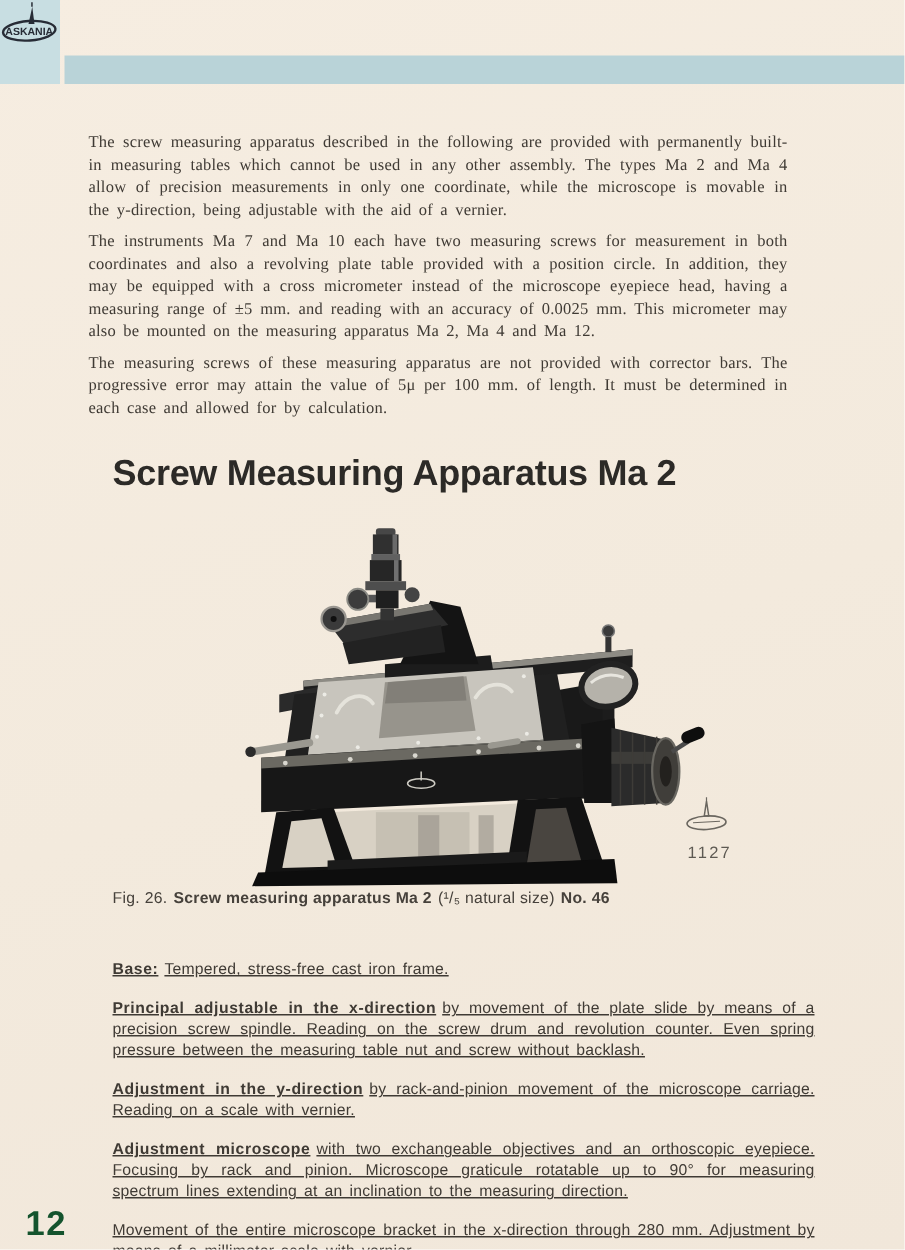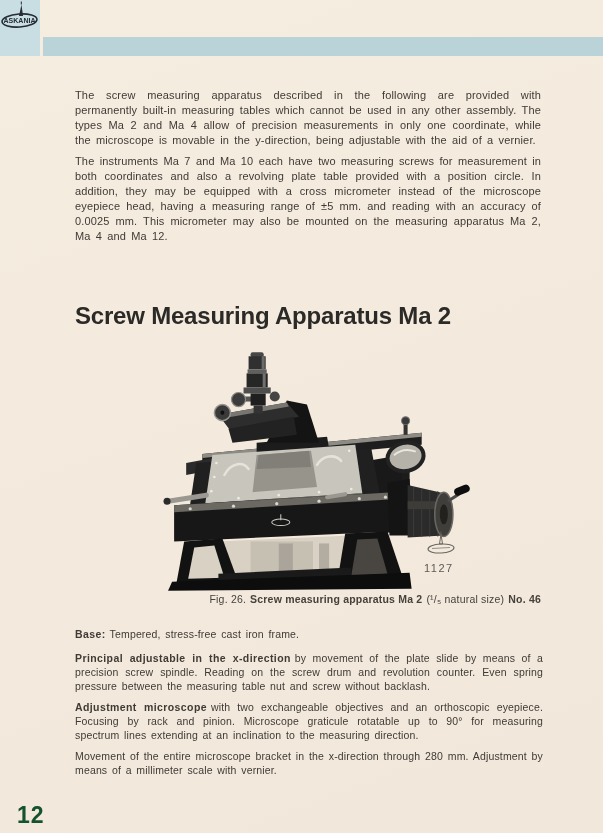--- a/index.html
+++ b/index.html
@@ -3,42 +3,42 @@
 <meta charset="utf-8">
 <style>
   html,body{margin:0;padding:0;}
   body{
     width:603px;height:833px;position:relative;overflow:hidden;
     background:linear-gradient(160deg,#f6ede1 0%,#f3eadd 55%,#f1e7da 100%);
     font-family:"Liberation Sans",sans-serif;color:#3f3a34;
   }
   .logo-square{position:absolute;left:0;top:0;width:40px;height:56px;background:#c8dee2;}
   .accent-bar{position:absolute;left:43px;top:37px;width:560px;height:19px;background:#b9d3d8;}
-  .intro{position:absolute;left:75px;top:88px;width:466px;}
+  .intro{position:absolute;left:59px;top:88px;width:466px;font-family:Liberation Serif, serif;}
   .intro p{
     margin:0 0 6px 0;font-size:11px;line-height:15px;text-align:justify;
     word-spacing:2px;letter-spacing:0.15px;color:#3f3a34;
   }
   .page-title{
     position:absolute;left:75px;top:302px;margin:0;width:500px;
     font-size:24px;font-weight:bold;letter-spacing:-0.2px;color:#2c2a27;
   }
   .figure-wrap{position:absolute;left:158px;top:350px;width:312px;height:242px;}
-  .stamp{position:absolute;left:424px;top:531px;width:48px;height:50px;text-align:left;}
+  .stamp{position:absolute;left:440px;top:531px;width:48px;height:50px;text-align:right;}
   .stamp-number{font-size:11px;letter-spacing:1.5px;color:#5d5952;margin-top:1px;}
   .figure-caption{
-    position:absolute;left:75px;top:593px;width:470px;text-align:right;
+    position:absolute;left:75px;top:593px;width:470px;text-align:left;
     font-size:10.5px;color:#46413b;letter-spacing:0.2px;
   }
   .figure-caption .b{font-weight:bold;}
   .figure-caption span{margin-right:4px;}
   .specs{position:absolute;left:75px;top:627px;width:468px;}
   .specs p{
-    margin:0 0 7px 0;font-size:10.5px;line-height:14px;text-align:justify;
-    word-spacing:1.6px;letter-spacing:0.15px;color:#3f3a34;
+    margin:12px 0 7px 0;font-size:10.5px;line-height:14px;text-align:justify;
+    word-spacing:1.6px;letter-spacing:0.15px;color:#3f3a34;text-decoration:underline;
   }
   .specs p.gap{margin-bottom:10px;}
   .specs .lead{font-weight:bold;letter-spacing:0.4px;margin-right:4px;}
   .page-number{
     position:absolute;left:17px;top:802px;font-size:23px;font-weight:bold;
     color:#14532d;letter-spacing:1px;
   }
 </style>
 </head>
 <body>
@@ -50,20 +50,21 @@
     <ellipse cx="19.5" cy="20.5" rx="17.5" ry="6.5" fill="none" stroke="#272c36" stroke-width="1.6" transform="rotate(-4 19.5 20.5)"></ellipse>
     <text x="19.5" y="23" text-anchor="middle" font-size="7" font-weight="bold" fill="#272c36" font-family="Liberation Sans, sans-serif">ASKANIA</text>
   </svg>
 </div>
 
 <div class="accent-bar"></div>
 
 <div class="intro">
   <p>The screw measuring apparatus described in the following are provided with permanently built-in measuring tables which cannot be used in any other assembly. The types Ma 2 and Ma 4 allow of precision measurements in only one coordinate, while the microscope is movable in the y-direction, being adjustable with the aid of a vernier.</p>
   <p>The instruments Ma 7 and Ma 10 each have two measuring screws for measurement in both coordinates and also a revolving plate table provided with a position circle. In addition, they may be equipped with a cross micrometer instead of the microscope eyepiece head, having a measuring range of ±5 mm. and reading with an accuracy of 0.0025 mm. This micrometer may also be mounted on the measuring apparatus Ma 2, Ma 4 and Ma 12.</p>
+  <p>The measuring screws of these measuring apparatus are not provided with corrector bars. The progressive error may attain the value of 5μ per 100 mm. of length. It must be determined in each case and allowed for by calculation.</p>
 </div>
 
 <h1 class="page-title">Screw Measuring Apparatus Ma 2</h1>
 
 <div class="figure-wrap">
   <svg width="312" height="242" viewBox="0 0 310 240">
 
     <polygon points="60,190 192,184 194,226 62,229" fill="#d8d1c4"></polygon>
     <rect x="92" y="190" width="62" height="32" fill="#c6c0b3"></rect>
     <rect x="120" y="192" width="14" height="28" fill="#aaa49a"></rect>
@@ -172,17 +173,18 @@
   <div class="stamp-number">1127</div>
 </div>
 
 <div class="figure-caption">
   <span>Fig. 26.</span><span class="b">Screw measuring apparatus Ma 2</span><span>(¹/₅ natural size)</span><span class="b">No. 46</span>
 </div>
 
 <div class="specs">
   <p class="gap"><span class="lead">Base:</span><span>Tempered, stress-free cast iron frame.</span></p>
   <p><span class="lead">Principal adjustable in the x-direction</span><span>by movement of the plate slide by means of a precision screw spindle. Reading on the screw drum and revolution counter. Even spring pressure between the measuring table nut and screw without backlash.</span></p>
+  <p><span class="lead">Adjustment in the y-direction</span><span>by rack-and-pinion movement of the microscope carriage. Reading on a scale with vernier.</span></p>
   <p><span class="lead">Adjustment microscope</span><span>with two exchangeable objectives and an orthoscopic eyepiece. Focusing by rack and pinion. Microscope graticule rotatable up to 90° for measuring spectrum lines extending at an inclination to the measuring direction.</span></p>
   <p><span>Movement of the entire microscope bracket in the x-direction through 280 mm. Adjustment by means of a millimeter scale with vernier.</span></p>
 </div>
 
 <div class="page-number">12</div>
 
 </body></html>

